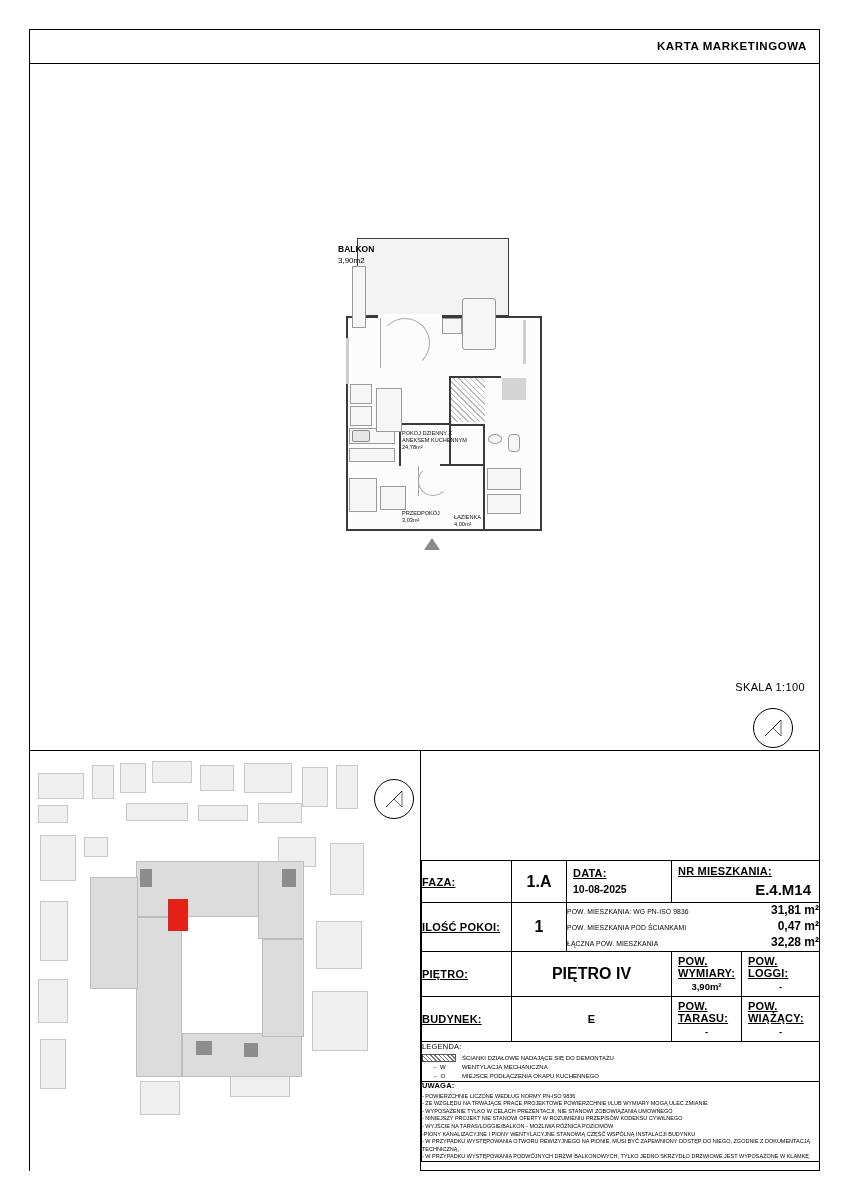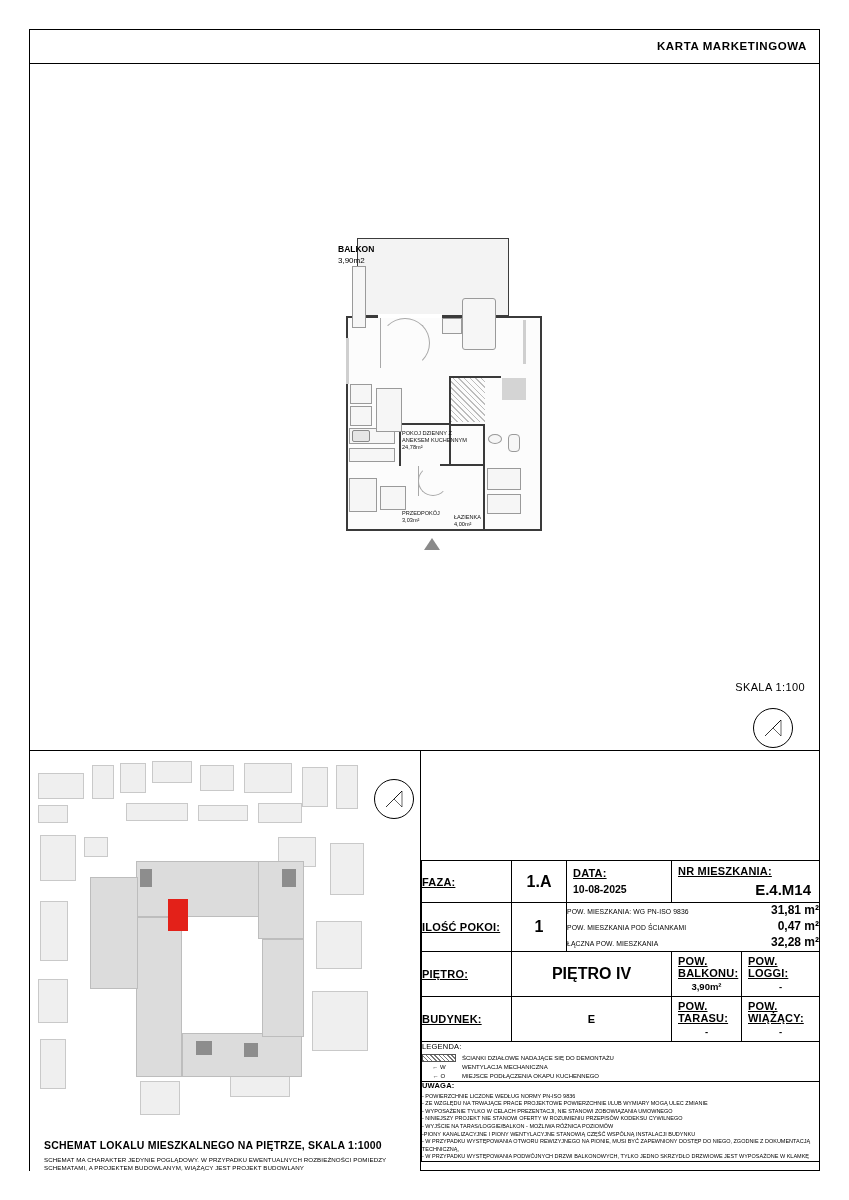--- a/index.html
+++ b/index.html
@@ -470,24 +470,20 @@
     <div class="map-hl" style="left:138px; top:148px; width:20px; height:32px;"></div>
 
     <div class="compass-map">
       <svg viewBox="0 0 38 38" width="38" height="38" aria-hidden="true">
         <path d="M27 11 L11 27 L19 19 Z" fill="#000"></path>
         <path d="M27 11 L19 19 L27 27 Z" fill="#fff" stroke="#000" stroke-width="0.6"></path>
         <line x1="11" y1="27" x2="27" y2="11" stroke="#000" stroke-width="0.8"></line>
       </svg>
     </div>
 
-    <div class="map-caption">
-      <div class="t1">SCHEMAT LOKALU MIESZKALNEGO NA PIĘTRZE, SKALA 1:1000</div>
-      <div class="t2">SCHEMAT MA CHARAKTER JEDYNIE POGLĄDOWY.  W PRZYPADKU EWENTUALNYCH ROZBIEŻNOŚCI POMIEDZY SCHEMATAMI, A PROJEKTEM BUDOWLANYM, WIĄŻĄCY JEST PROJEKT BUDOWLANY</div>
-    </div>
   </div>
 
   <div class="info">
     <table class="tbl">
       <colgroup>
         <col style="width:90px">
         <col style="width:55px">
         <col style="width:105px">
         <col style="width:70px">
         <col style="width:78px">
@@ -520,21 +516,21 @@
             <div class="area-row">
               <span class="nm">ŁĄCZNA POW. MIESZKANIA</span>
               <span class="vl">32,28 m²</span>
             </div>
           </td>
         </tr>
         <tr>
           <td class="cell-lbl">PIĘTRO:</td>
           <td colspan="2" class="cell-val-c">PIĘTRO IV</td>
           <td style="padding:0">
-            <div class="cell-lbl" style="padding:3px 6px 0 6px">POW. BALKONU:</div>
+            <div class="cell-lbl" style="padding:3px 6px 0 6px">POW. WYMIARY:</div>
             <div style="font-size:9.5px;font-weight:bold;text-align:center;padding:2px 6px 4px 6px;">3,90m²</div>
           </td>
           <td style="padding:0">
             <div class="cell-lbl" style="padding:3px 6px 0 6px">POW. LOGGI:</div>
             <div style="font-size:9.5px;font-weight:bold;text-align:center;padding:2px 6px 4px 6px;">-</div>
           </td>
         </tr>
         <tr>
           <td class="cell-lbl">BUDYNEK:</td>
           <td colspan="2" class="cell-val-c" style="font-size:11px">E</td>

